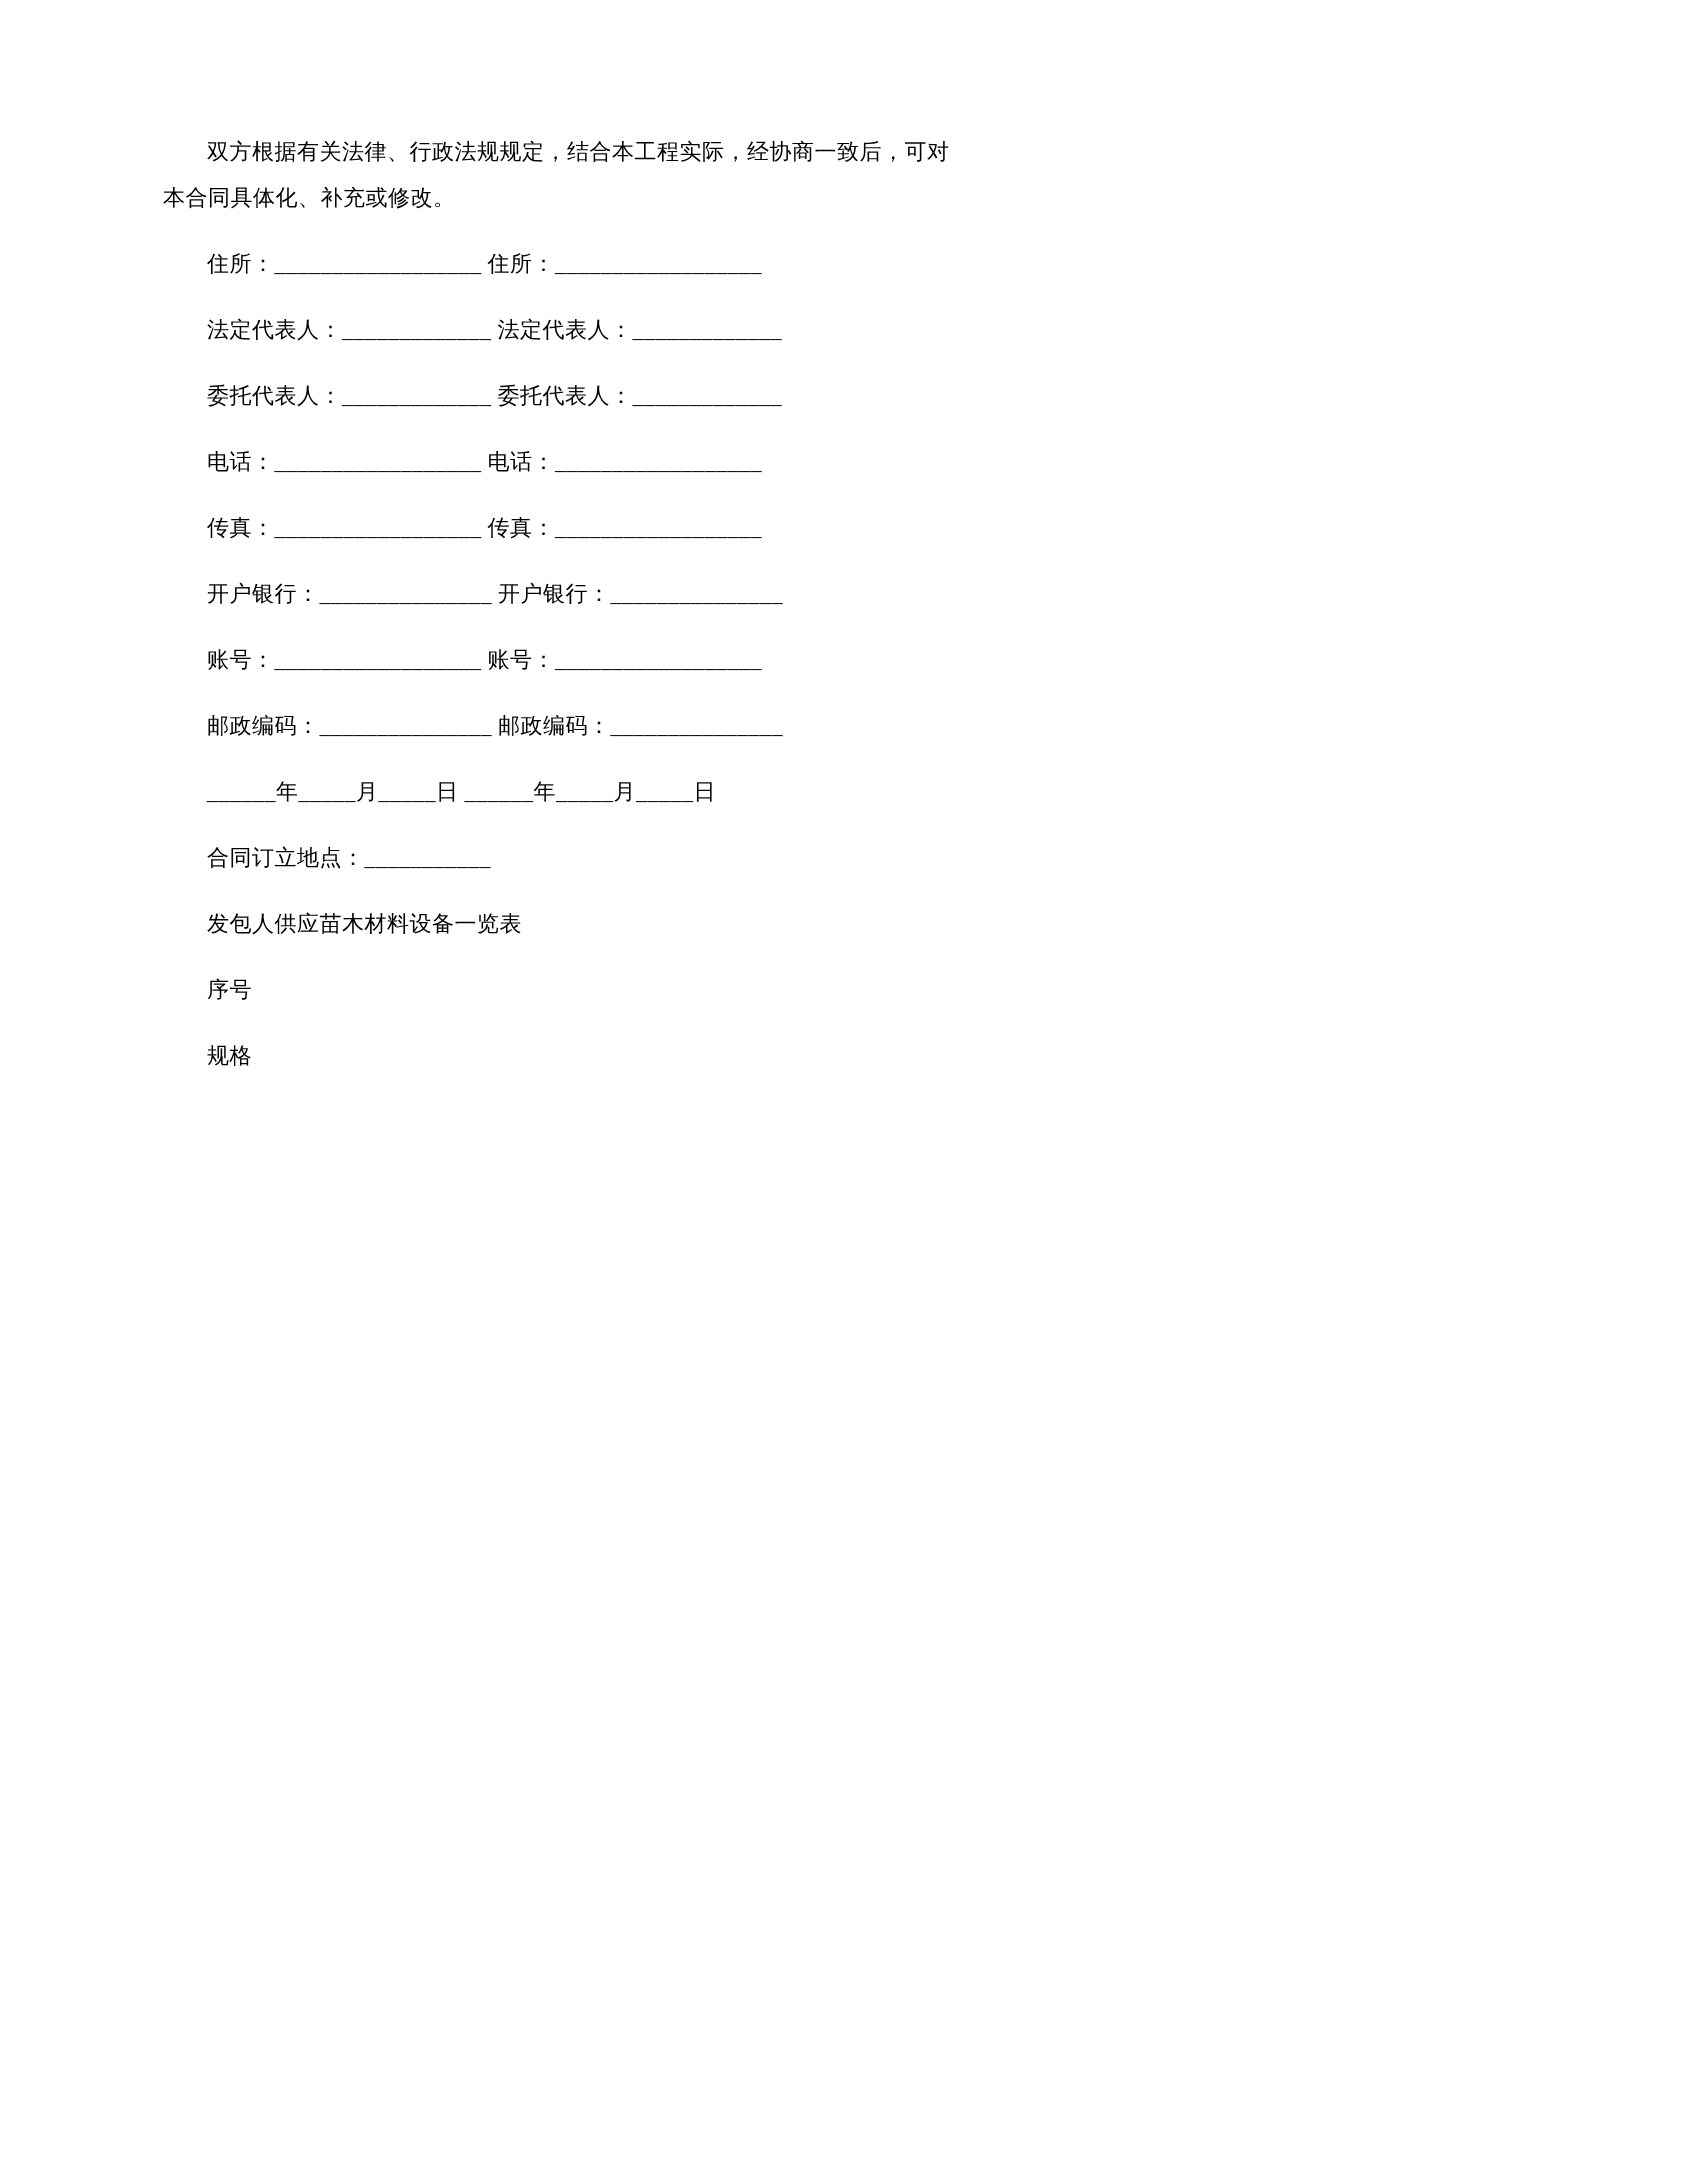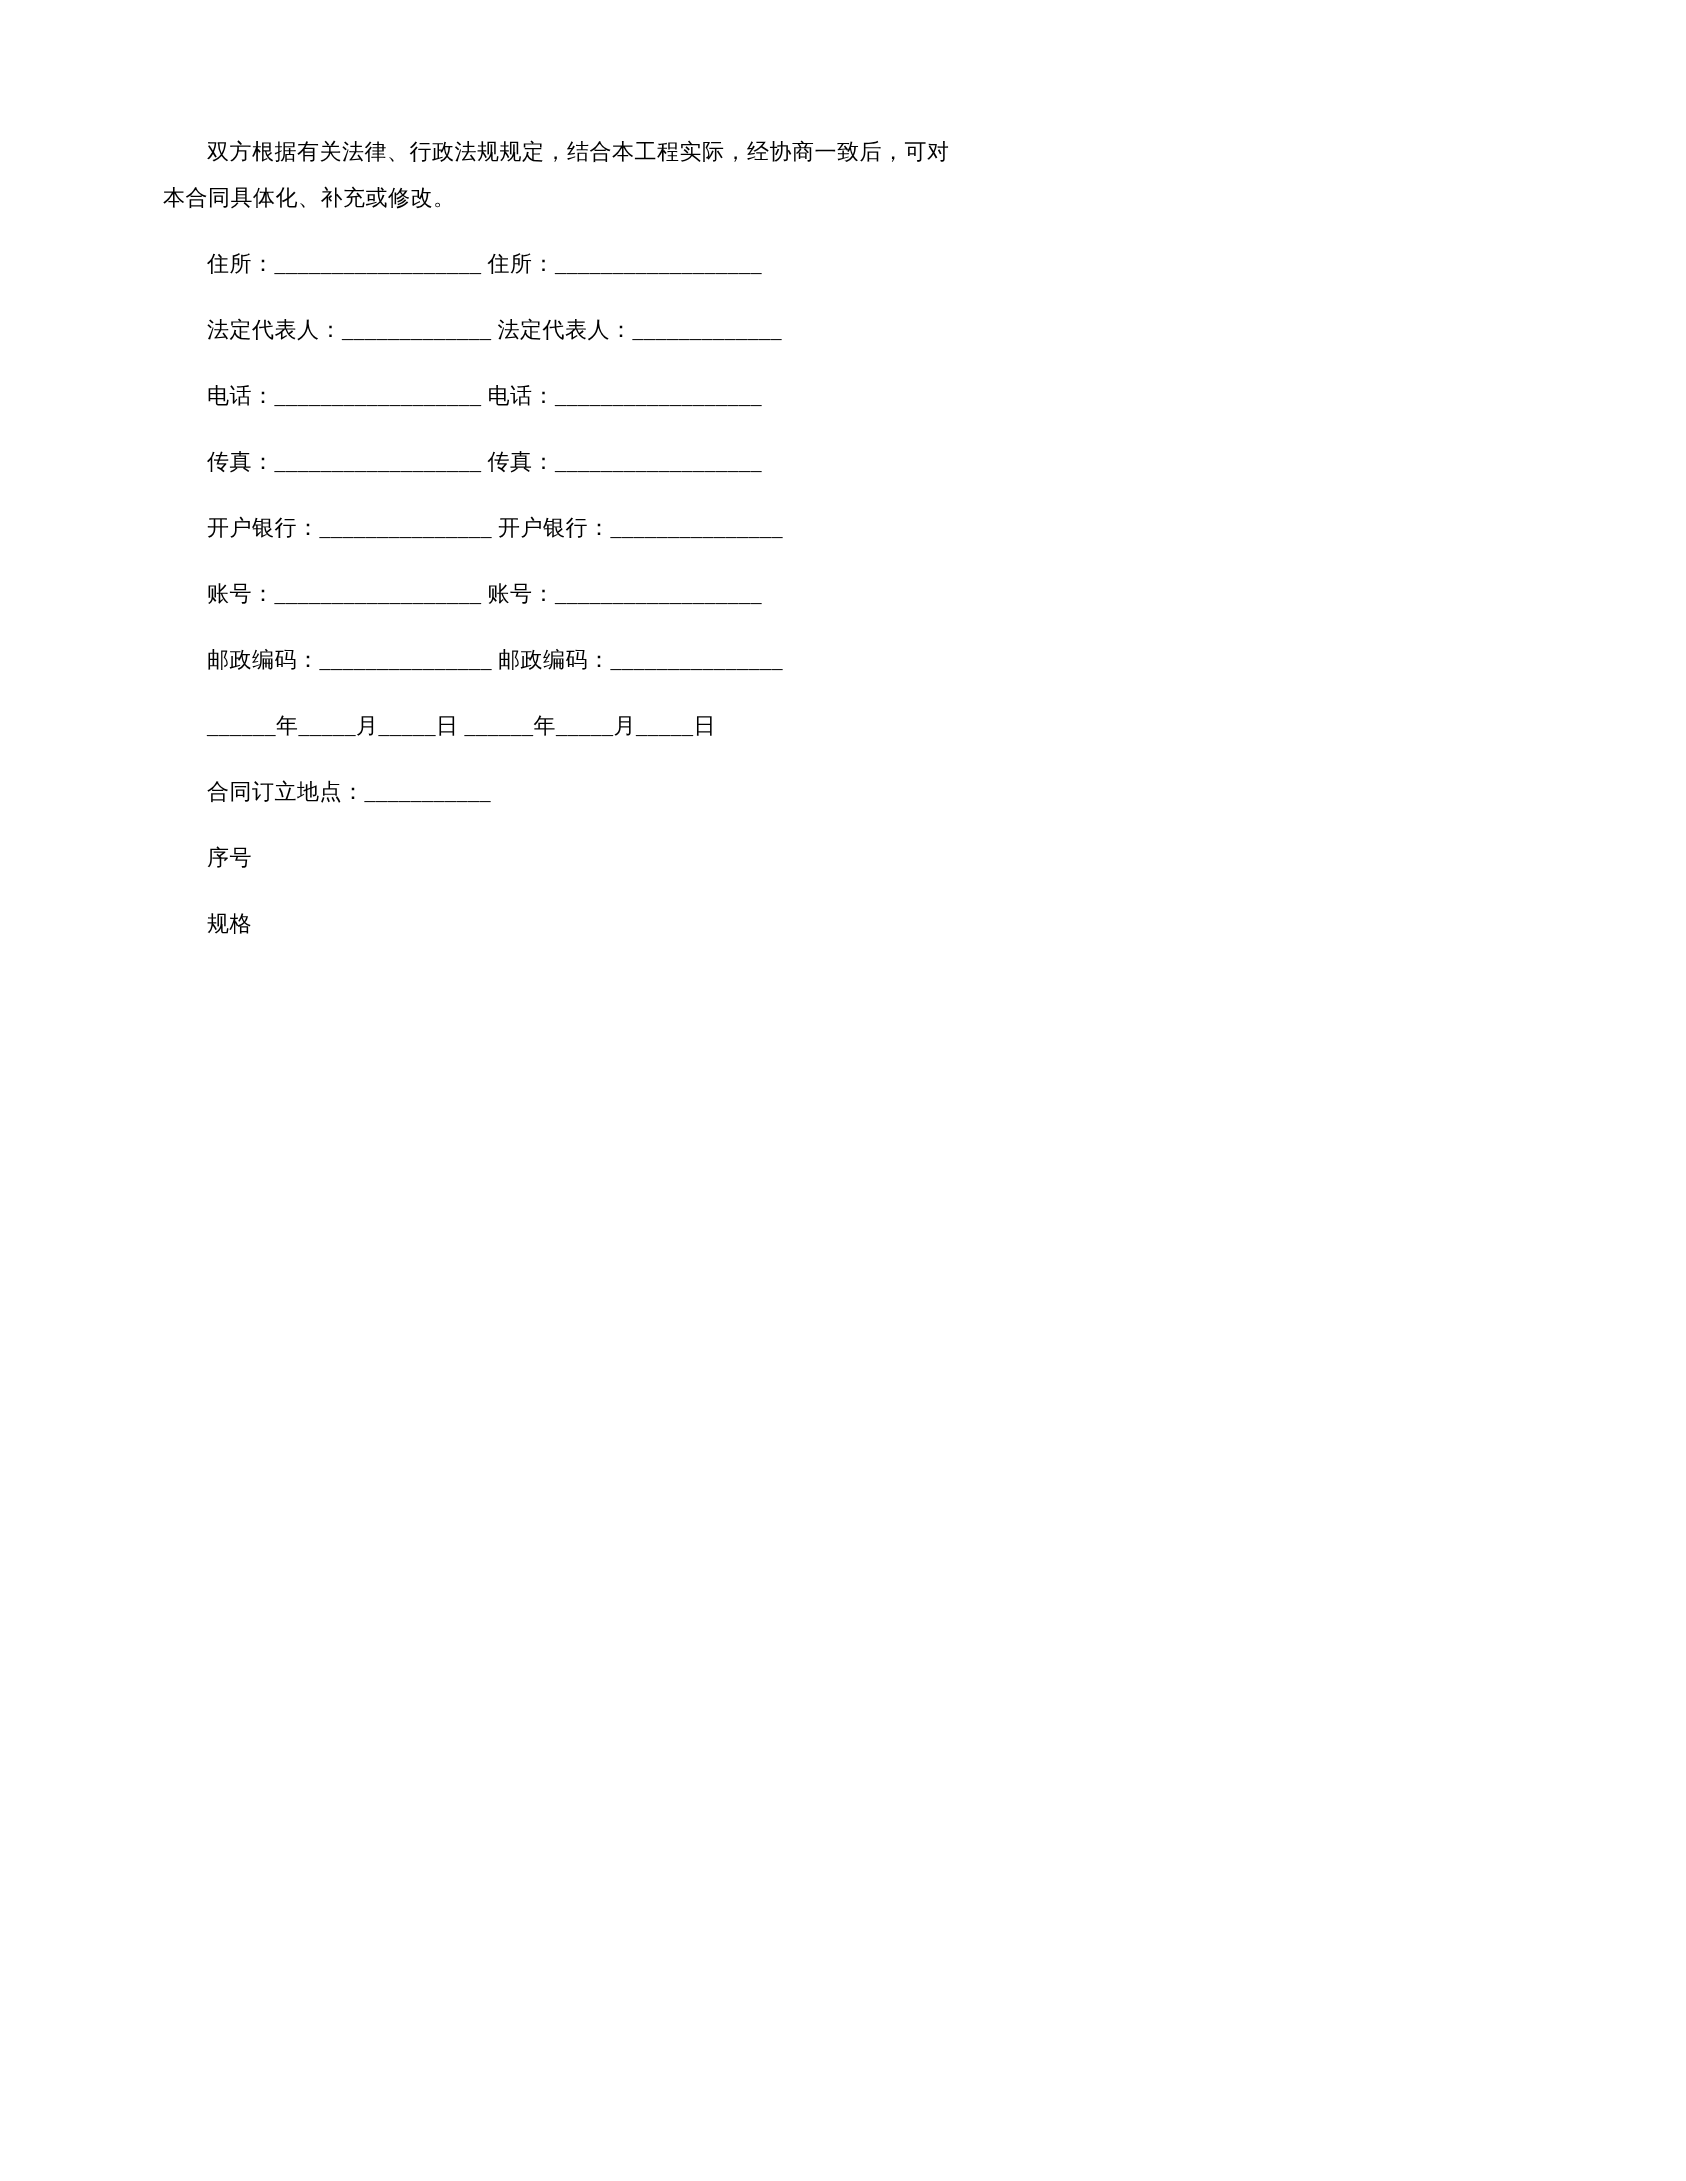--- a/index.html
+++ b/index.html
@@ -41,36 +41,38 @@
 <div class="page">
   <div class="content">
 
     <p class="para">双方根据有关法律、行政法规规定，结合本工程实际，经协商一致后，可对本合同具体化、补充或修改。</p>
 
 
     <p class="para">住所：__________________ 住所：__________________</p>
 
     <p class="para">法定代表人：_____________ 法定代表人：_____________</p>
 
+    <p class="para">委托代表人：_____________ 委托代表人：_____________</p>
 
     <p class="para">电话：__________________ 电话：__________________</p>
 
     <p class="para">传真：__________________ 传真：__________________</p>
 
     <p class="para">开户银行：_______________ 开户银行：_______________</p>
 
     <p class="para">账号：__________________ 账号：__________________</p>
 
     <p class="para">邮政编码：_______________ 邮政编码：_______________</p>
 
     <p class="para">______年_____月_____日 ______年_____月_____日</p>
 
     <p class="para">合同订立地点：___________</p>
 
 
+    <p class="para">发包人供应苗木材料设备一览表</p>
 
     <p class="para">序号</p>
 
 
     <p class="para">规格</p>
 
   </div>
 </div>
 
 

